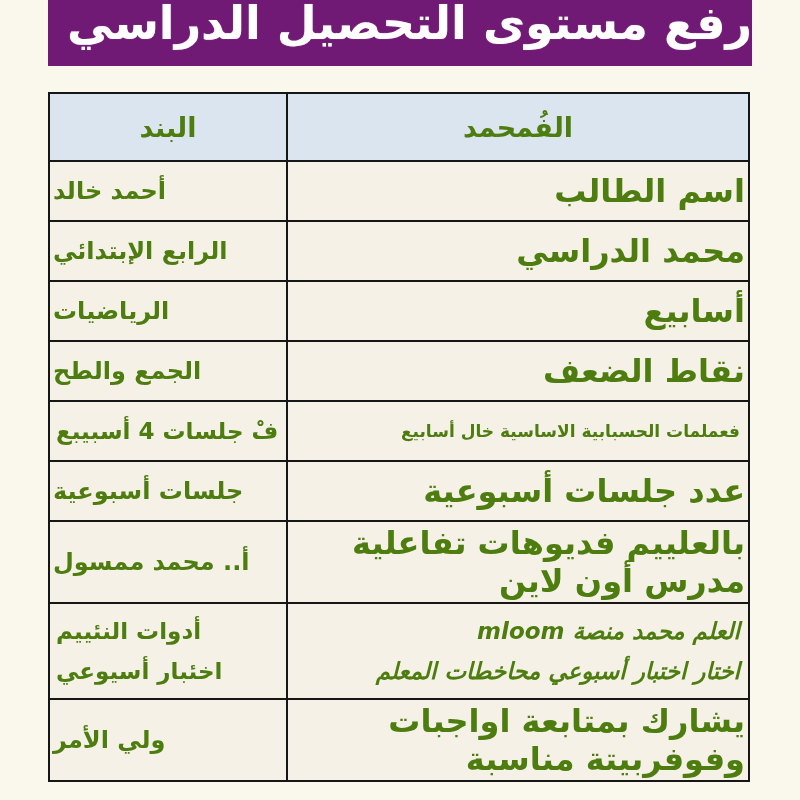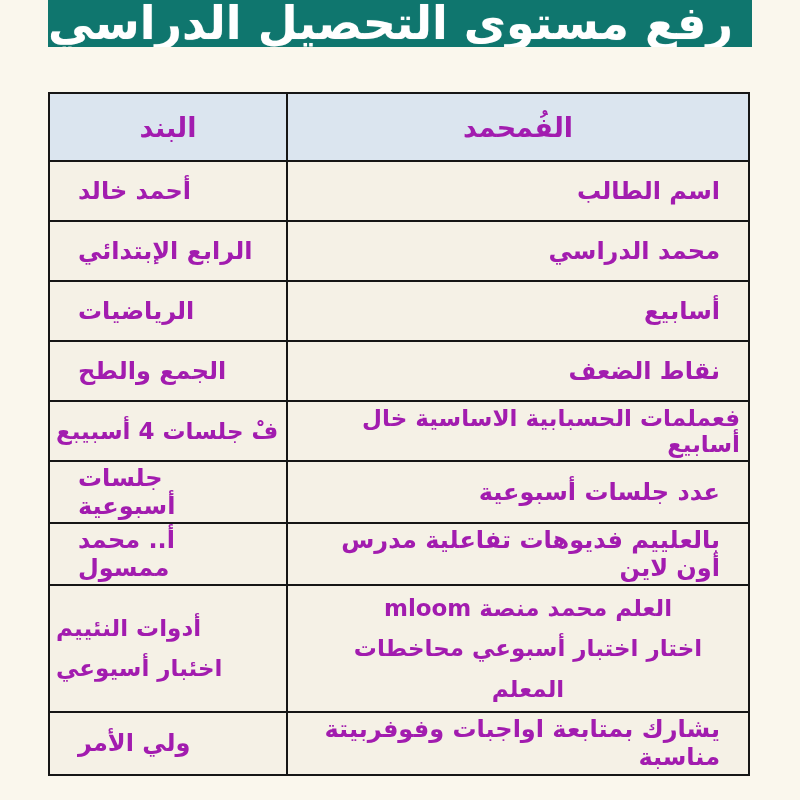--- a/index.html
+++ b/index.html
@@ -14,25 +14,25 @@
     height: 800px;
     background: #faf7ed;
     overflow: hidden;
     direction: rtl;
   }
   .banner {
     position: absolute;
     left: 48px;
     top: 0;
     width: 704px;
-    height: 47px;
-    background: #0f766e;
+    height: 66px;
+    background: #701a75;
     overflow: hidden;
     display: flex;
-    justify-content: flex-end;
+    justify-content: flex-start;
   }
   .banner-title {
     color: #ffffff;
     font-size: 46px;
     font-weight: bold;
     line-height: 78px;
     margin-top: -16px;
     white-space: nowrap;
     text-shadow: 0 0 1px rgba(255,255,255,0.4);
   }
@@ -44,49 +44,49 @@
   }
   table.grid {
     width: 702px;
     border-collapse: collapse;
     table-layout: fixed;
     direction: rtl;
   }
   table.grid td, table.grid th {
     border: 2.5px solid #161616;
     background: #f5f1e6;
-    color: #a21caf;
+    color: #4d7c0f;
     font-weight: bold;
     vertical-align: middle;
-    padding: 2px 28px;
+    padding: 2px 3px;
     white-space: pre-line;
     overflow: hidden;
   }
   table.grid .col-details { width: 66%; }
   table.grid .col-item    { width: 34%; }
   tr.hdr th {
     background: #dbe5ef;
     text-align: center;
     font-size: 27px;
     height: 62px;
   }
   td.details {
     text-align: right;
-    font-size: 24px;
+    font-size: 32px;
     height: 54px;
   }
   td.item {
     text-align: left;
     font-size: 24px;
     padding-left: 10px;
   }
-  tr.r5 td.details { font-size: 23px; padding-right: 8px; }
+  tr.r5 td.details { font-size: 17px; padding-right: 8px; }
   tr.r5 td.item    { font-size: 23px; padding-right: 6px; padding-left: 6px; margin-left: 11px; }
   tr.r8 td { height: 90px; line-height: 1.75; font-size: 23px; }
-  tr.r8 td.details { text-align: center; padding-right: 8px; }
+  tr.r8 td.details { text-align: right; padding-right: 8px; font-style: italic; }
   tr.r8 td.item    { text-align: left; padding-right: 6px; padding-left: 6px; }
   tr.r9 td { height: 57px; margin-top: 27px; }
 </style>
 </head>
 <body>
 
 <div class="page">
 
   <div class="banner">
     <div class="banner-title">رفع مستوى التحصيل الدراسي</div>

